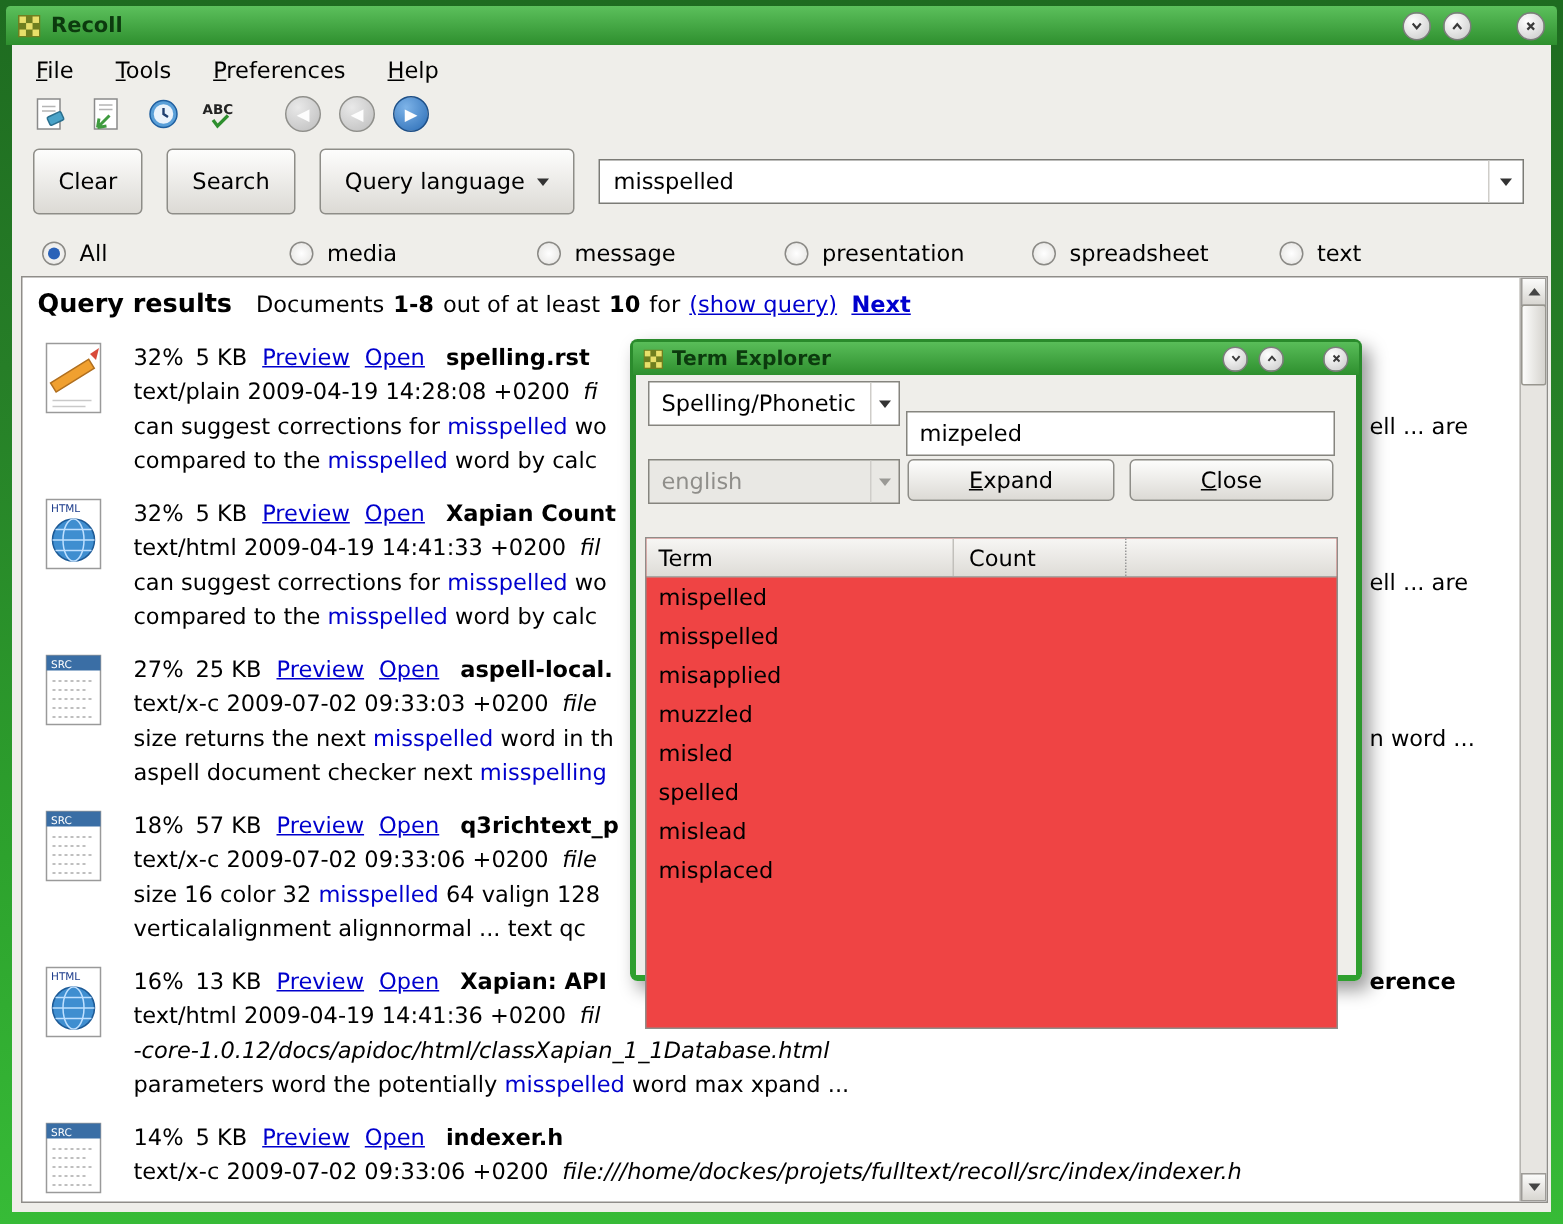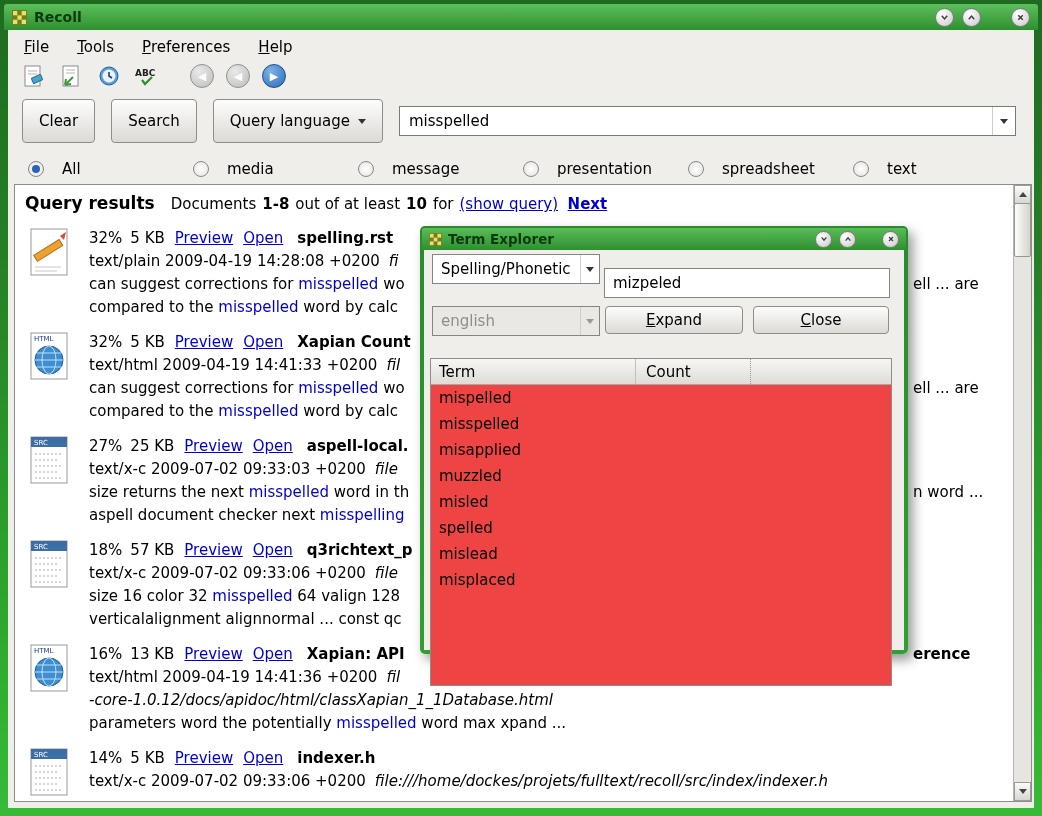--- a/index.html
+++ b/index.html
@@ -35,21 +35,21 @@
   .btn{background:linear-gradient(180deg,#fdfdfc,#dcdad5);border:1px solid #8e8d88;border-radius:4px;
     padding:12px 16px;font-size:15px;font-family:inherit;white-space:nowrap;text-align:center;}
   .btn .arrow{display:inline-block;margin-left:8px;vertical-align:middle;
     width:0;height:0;border-left:4px solid transparent;border-right:4px solid transparent;border-top:5px solid #333;}
   .querycombo{flex:1;display:flex;align-items:center;background:#fff;border:1px solid #7b7b76;height:28px;}
   .querycombo .val{flex:1;padding:0 9px;}
   .combo-arrow-box{width:22px;align-self:stretch;display:flex;align-items:center;justify-content:center;border-left:1px solid #cfcdc9;}
   .tri-down{width:0;height:0;border-left:4px solid transparent;border-right:4px solid transparent;border-top:5px solid #333;}
   
   .filterrow{display:flex;align-items:center;padding:9px 16px 10px 20px;}
-  .radio-item{display:flex;align-items:center;gap:18px;width:165px;}
+  .radio-item{display:flex;align-items:center;gap:9px;width:165px;}
   .radio{width:14px;height:14px;border-radius:50%;background:radial-gradient(#ffffff,#e3e2df);border:1px solid #8a8985;position:relative;flex:none;}
   .radio.sel::after{content:"";position:absolute;inset:3px;border-radius:50%;background:#2a62b8;}
   
   .results{position:absolute;left:6px;right:2px;top:154px;bottom:6px;background:#fff;border:1px solid #8f8d89;overflow:hidden;}
   .results-inner{position:absolute;top:0;left:0;right:17px;bottom:0;overflow:hidden;padding:8px 0 0 10px;}
   .res-header{height:24px;margin-bottom:10px;white-space:nowrap;}
   .res-title{font-size:17px;font-weight:bold;margin-right:16px;}
   .sum{margin-right:6px;}
   .sum-b{font-weight:bold;margin-right:6px;}
   .lnk{color:#0000cd;text-decoration:underline;}
@@ -298,21 +298,21 @@
                 <line x1="8" y1="31" x2="36" y2="31"></line>
                 <line x1="8" y1="37" x2="30" y2="37"></line>
                 <line x1="8" y1="43" x2="34" y2="43"></line>
               </g>
             </svg>
         </div>
         <div class="lines">
           <div class="line"><span class="pct">18%</span><span class="sz">57 KB</span><a class="rlnk">Preview</a><a class="rlnk">Open</a><span class="ttl">q3richtext_p</span></div>
           <div class="line"><span>text/x-c  2009-07-02 09:33:06 +0200</span><em class="path">file</em></div>
           <div class="line"><span>size 16 color 32 </span><span class="hl">misspelled</span><span> 64 valign 128</span></div>
-          <div class="line"><span>verticalalignment alignnormal ... const qc</span></div>
+          <div class="line"><span>verticalalignment alignnormal ... text qc</span></div>
         </div>
       </div>
 
       <div class="row">
         <div class="ficol">
           <svg width="44" height="50" viewBox="0 0 44 50">
               <rect x="4" y="2" width="36" height="46" fill="#fff" stroke="#9a9a9a"></rect>
               <text x="7" y="10" font-size="7" fill="#1a3a8a">HTML</text>
               <circle cx="22" cy="29" r="14" fill="#3f8ed0" stroke="#1d5a96"></circle>
               <ellipse cx="22" cy="29" rx="7" ry="14" fill="none" stroke="#bfe0ff"></ellipse>
@@ -396,21 +396,21 @@
         </svg>
       </span>
   </div>
   <div class="dlg-body">
     <div class="combo" style="left:8px;top:4px;width:166px">
       <span class="cval">Spelling/Phonetic</span>
       <span class="combo-arrow-box" style="width:18px">
           <span class="tri-down"></span>
         </span>
     </div>
-    <div class="te-input" style="left:180px;top:18px;width:268px">mizpeled</div>
+    <div class="te-input" style="left:180px;top:24px;width:268px">mizpeled</div>
 
     <div class="combo disabled" style="left:8px;top:56px;width:166px">
       <span class="cval">english</span>
       <span class="combo-arrow-box" style="width:18px">
           <span class="tri-down" style="border-top-color:#9a9995"></span>
         </span>
     </div>
     <button class="btn dlg-btn" style="left:181px;top:56px;width:138px">
         <span><span class="mn">E</span><span>xpand</span></span>
       </button>

